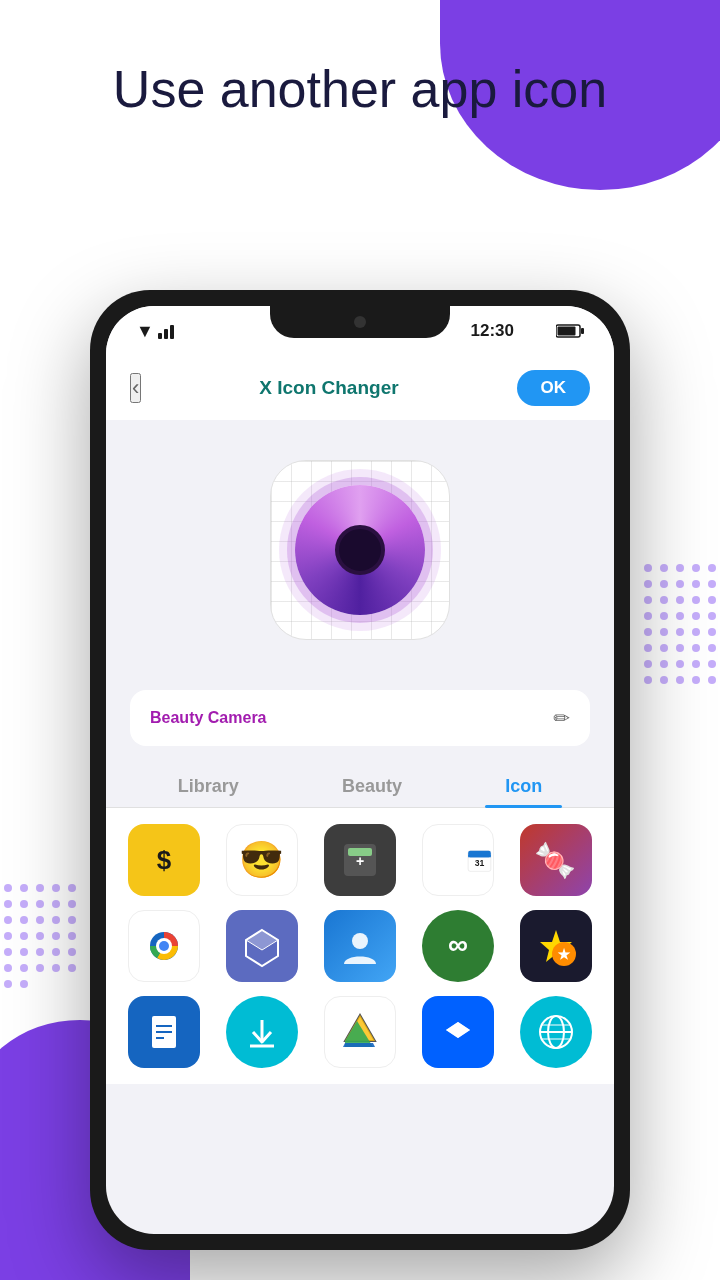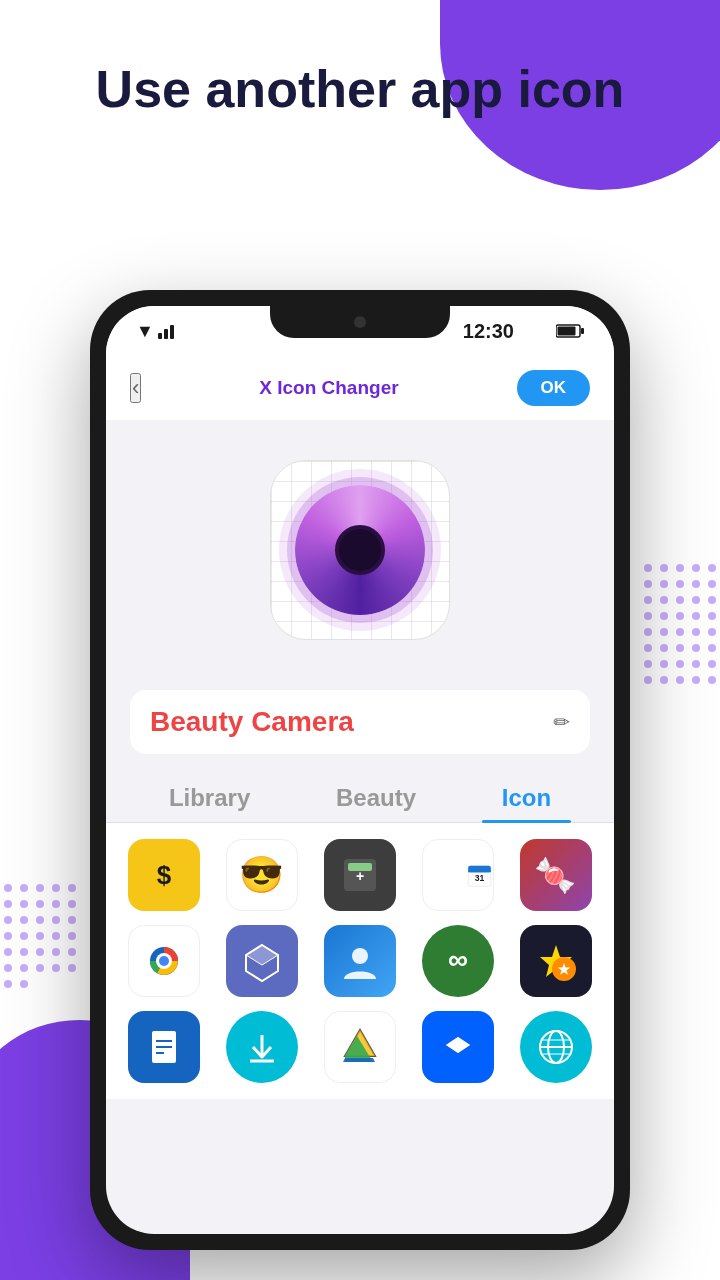--- a/index.html
+++ b/index.html
@@ -88,21 +88,21 @@
       top: 60px;
       left: 0;
       right: 0;
       text-align: center;
       z-index: 3;
       padding: 0 40px;
     }
 
     .heading h1 {
       font-size: 52px;
-      font-weight: 700;
+      font-weight: 400;
       color: #1a1a3e;
       line-height: 1.15;
     }
 
     
     .phone {
       position: absolute;
       top: 290px;
       left: 50%;
       transform: translateX(-50%);
@@ -170,21 +170,21 @@
       height: 16px;
     }
 
     .signal-bar {
       width: 4px;
       background: #1a1a1a;
       border-radius: 1px;
     }
 
     .status-time {
-      font-size: 20px;
+      font-size: 17px;
       font-weight: 600;
       color: #1a1a1a;
       position: absolute;
       right: 100px;
       top: 50%;
       transform: translateY(-50%);
     }
 
     .battery {
       font-size: 14px;
@@ -205,21 +205,21 @@
 
     .back-btn {
       font-size: 22px;
       color: #666;
       cursor: pointer;
     }
 
     .app-title {
       font-size: 19px;
       font-weight: 600;
-      color: #6d28d9;
+      color: #0f766e;
     }
 
     .ok-btn {
       background: #2196F3;
       color: white;
       border: none;
       border-radius: 20px;
       padding: 8px 24px;
       font-size: 17px;
       font-weight: 600;
@@ -285,23 +285,23 @@
       background: white;
       border-radius: 16px;
       margin: 20px 24px 0;
       padding: 16px 20px;
       display: flex;
       align-items: center;
       justify-content: space-between;
     }
 
     .app-name-text {
-      font-size: 28px;
+      font-size: 16px;
       font-weight: 700;
-      color: #ef4444;
+      color: #a21caf;
     }
 
     .edit-icon {
       font-size: 20px;
       color: #666;
     }
 
     
     .tabs-container {
       background: #f2f2f7;
@@ -309,21 +309,21 @@
     }
 
     .tabs {
       display: flex;
       justify-content: space-around;
       padding: 0 20px;
       border-bottom: 1px solid #e0e0e0;
     }
 
     .tab {
-      font-size: 24px;
+      font-size: 18px;
       font-weight: 600;
       padding: 10px 20px;
       color: #999;
       cursor: pointer;
       position: relative;
     }
 
     .tab.active {
       color: #2196F3;
     }

